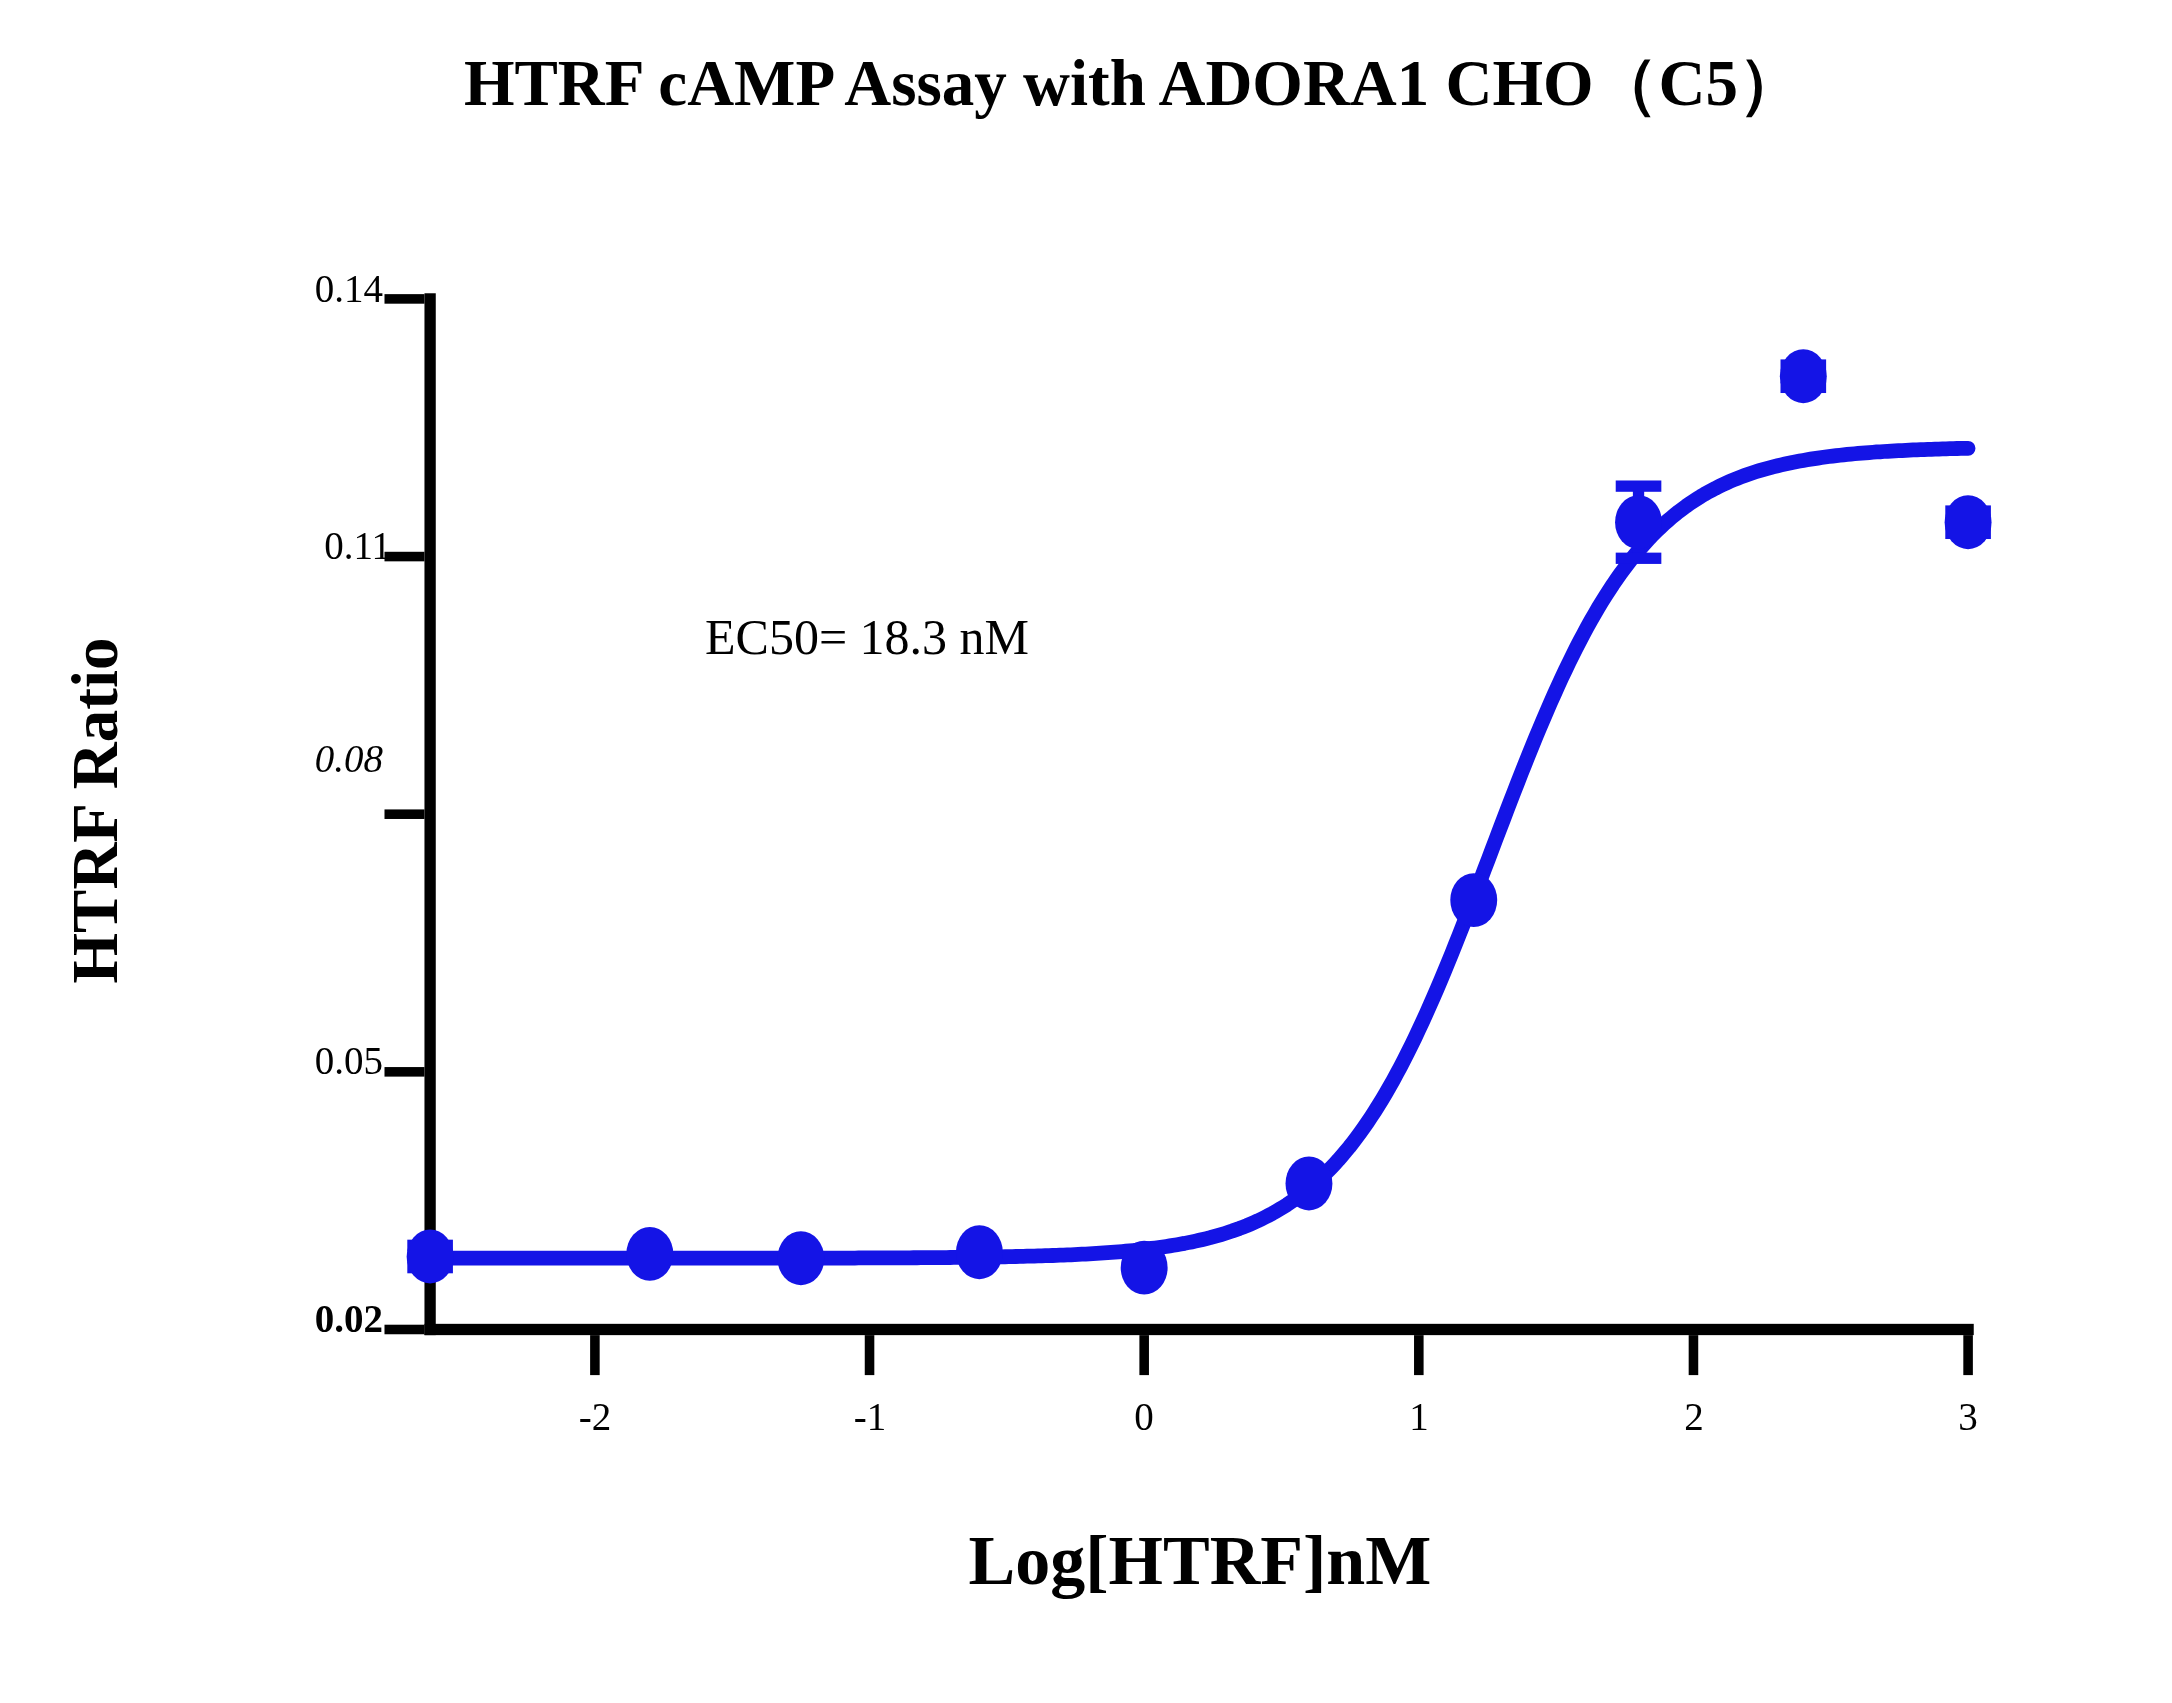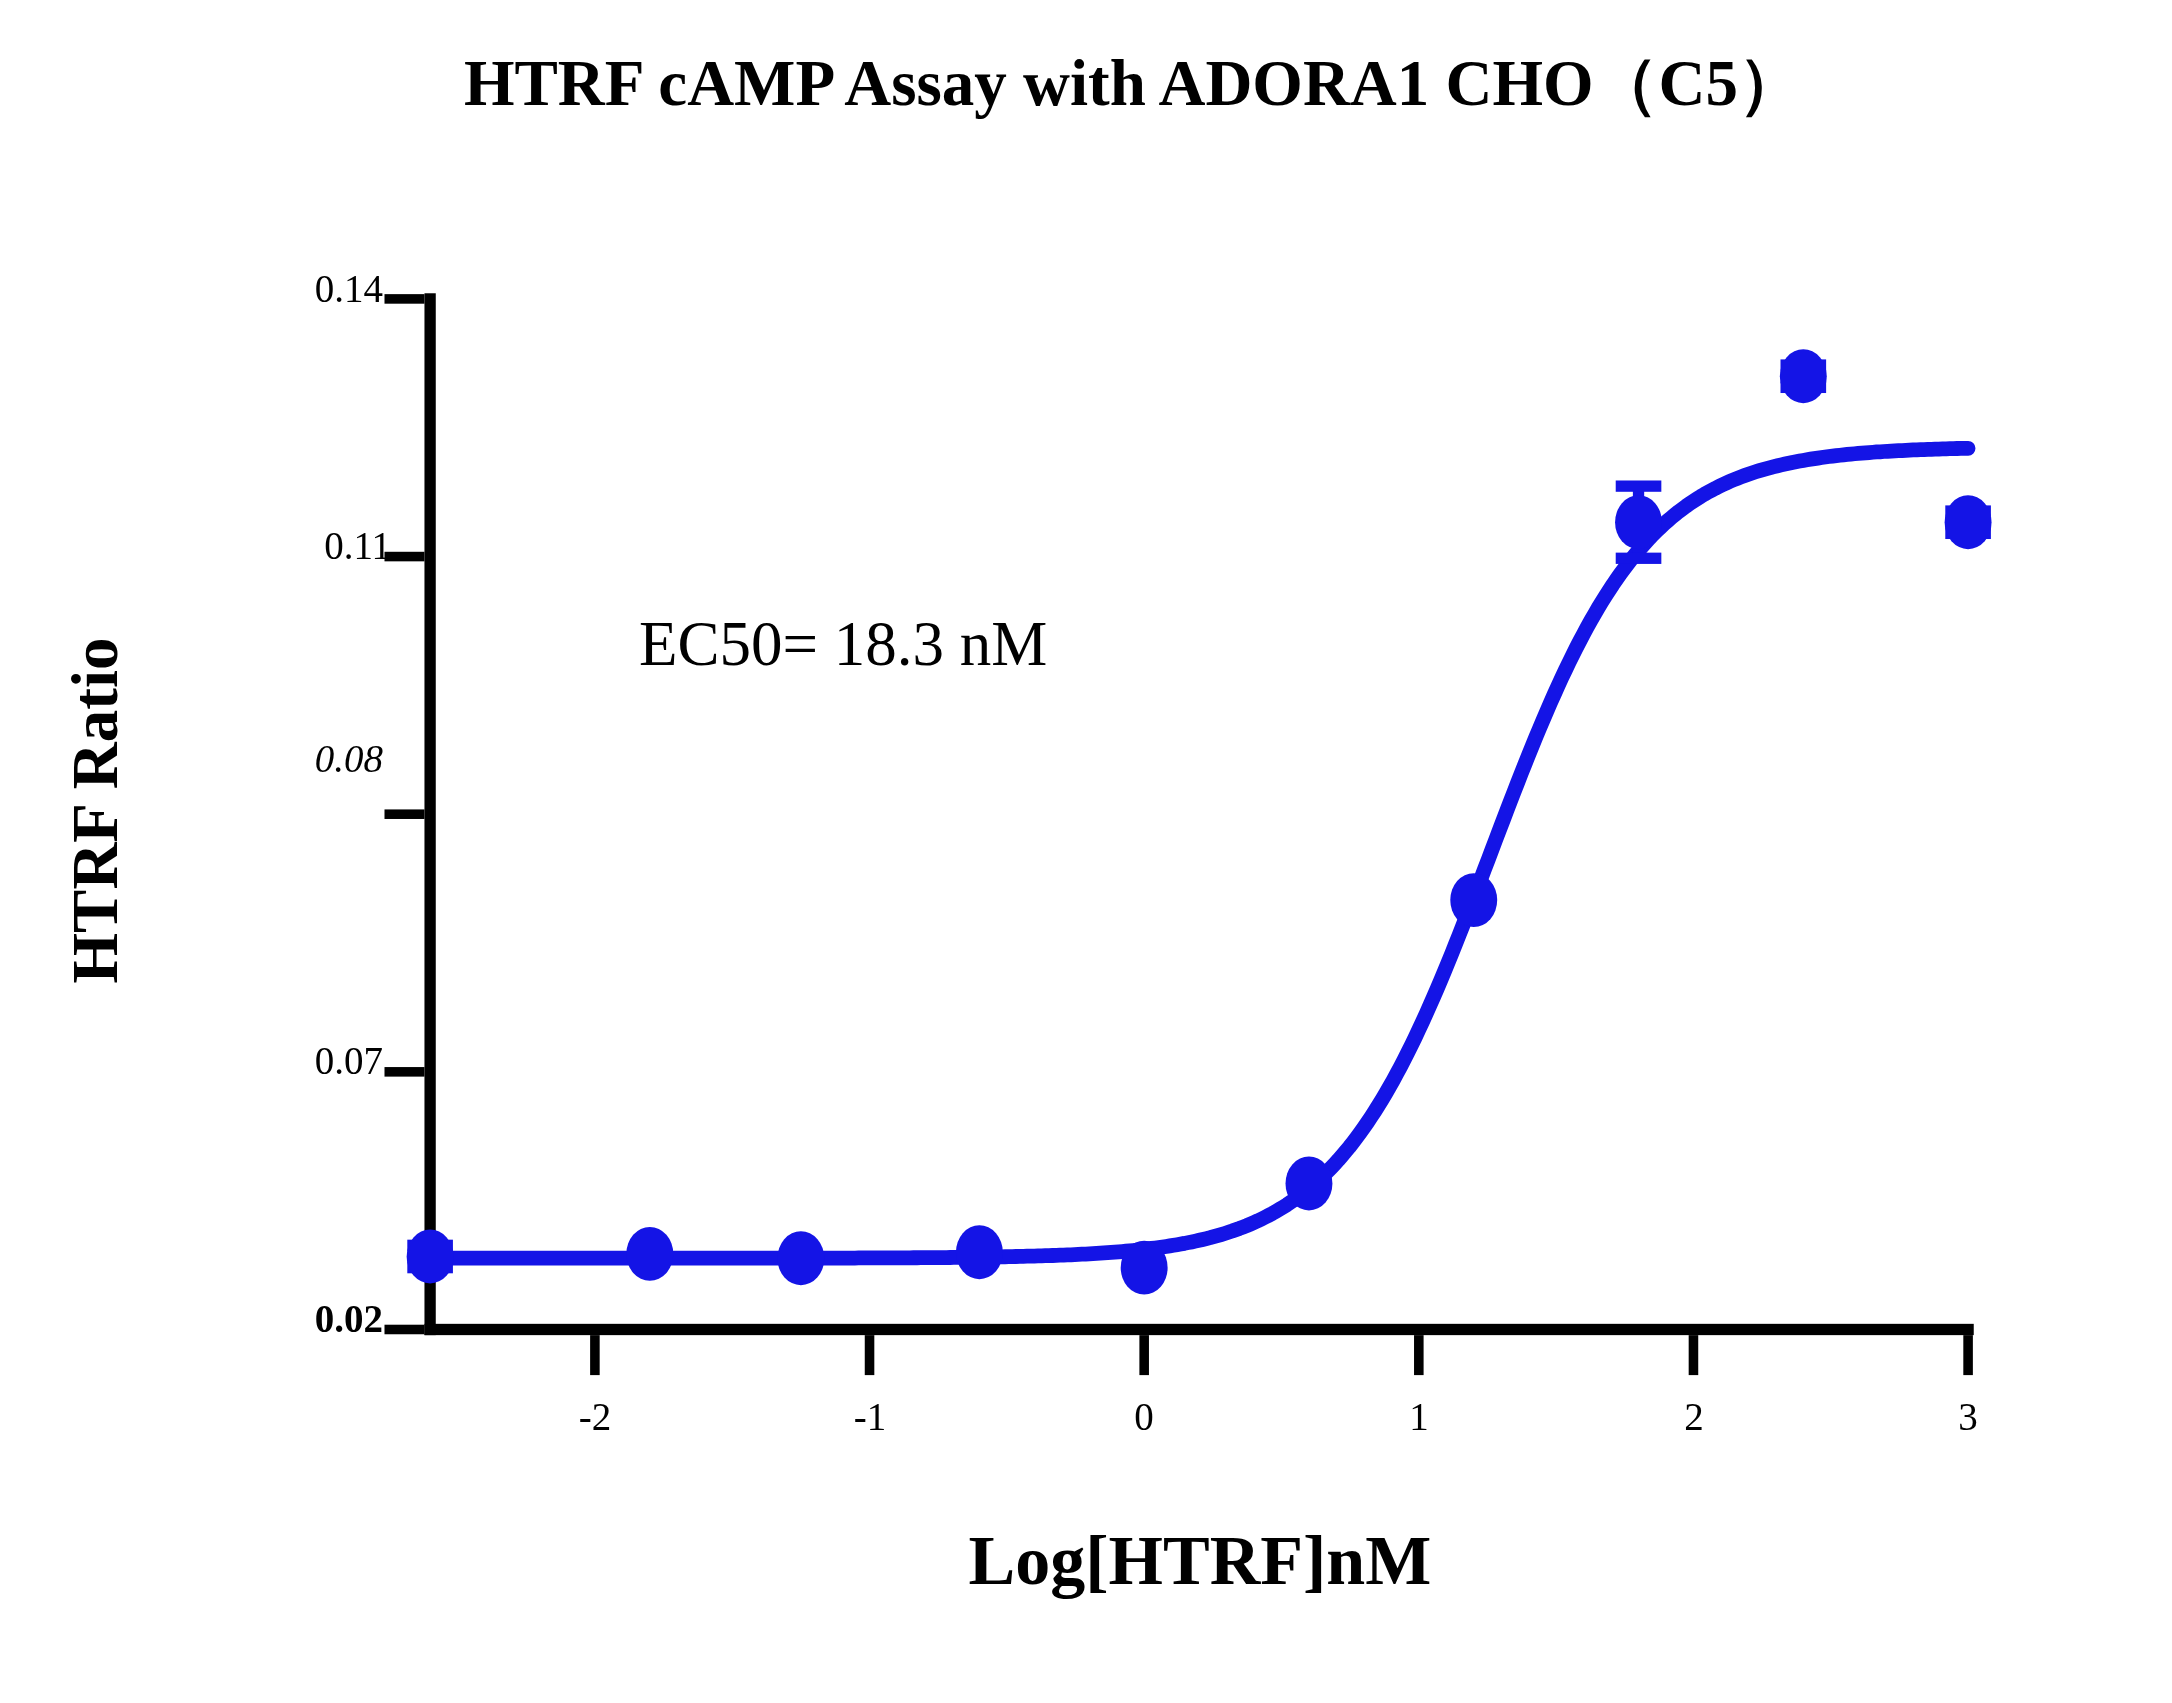--- a/index.html
+++ b/index.html
@@ -26,22 +26,22 @@
     transform:rotate(-90deg);transform-origin:center center;
     text-align:center;font-family:"Liberation Serif",serif;font-weight:bold;
     font-size:65px;color:#000;white-space:nowrap;
   }
   #x-axis-title{
     position:absolute;left:430px;top:1521px;width:1540px;text-align:center;
     font-family:"Liberation Serif",serif;font-weight:bold;font-size:70px;color:#000;
     white-space:nowrap;
   }
   #ec50-annotation{
-    position:absolute;left:639px;top:608px;
-    font-family:"Liberation Serif",serif;font-weight:normal;font-size:63px;
+    position:absolute;left:705px;top:608px;
+    font-family:"Liberation Serif",serif;font-weight:normal;font-size:50px;
     color:#000;white-space:nowrap;text-align:right;
   }
 </style>
 </head>
 <body>
 
 <div id="figure">
 
   <div id="chart-title">HTRF cAMP Assay with ADORA1 CHO（C5）</div>
 
@@ -87,21 +87,21 @@
         <ellipse cx="3012.857142857143" cy="2723.9666666666667" rx="54" ry="62" fill="#1414E6"></ellipse>
         <ellipse cx="3392.1428571428573" cy="2071.666666666667" rx="54" ry="62" fill="#1414E6"></ellipse>
         <ellipse cx="3771.428571428572" cy="1201.9333333333336" rx="54" ry="62" fill="#1414E6"></ellipse>
         <ellipse cx="4150.714285714286" cy="865.9000000000001" rx="54" ry="62" fill="#1414E6"></ellipse>
         <ellipse cx="4530" cy="1201.9333333333336" rx="54" ry="62" fill="#1414E6"></ellipse>
       </g>
   </svg>
 
   <div id="y-tick-labels">
       <div class="axis-tick-label ylab" style="left: 61px; width: 322px; top: 1299px; font-weight: bold;">0.02</div>
-      <div class="axis-tick-label ylab" style="left: 61px; width: 322px; top: 1041px;">0.07</div>
+      <div class="axis-tick-label ylab" style="left: 61px; width: 322px; top: 1041px;">0.05</div>
       <div class="axis-tick-label ylab" style="left: 61px; width: 322px; top: 739px; font-style: italic;">0.08</div>
       <div class="axis-tick-label ylab" style="left: 69px; width: 322px; top: 526px;">0.11</div>
       <div class="axis-tick-label ylab" style="left: 61px; width: 322px; top: 269px;">0.14</div>
     </div>
   <div id="x-tick-labels">
       <div class="axis-tick-label xlab" style="width: 174px; left: 508px; top: 1397px;">-2</div>
       <div class="axis-tick-label xlab" style="width: 174px; left: 783px; top: 1397px;">-1</div>
       <div class="axis-tick-label xlab" style="width: 174px; left: 1057px; top: 1397px;">0</div>
       <div class="axis-tick-label xlab" style="width: 174px; left: 1332px; top: 1397px;">1</div>
       <div class="axis-tick-label xlab" style="width: 174px; left: 1607px; top: 1397px;">2</div>

